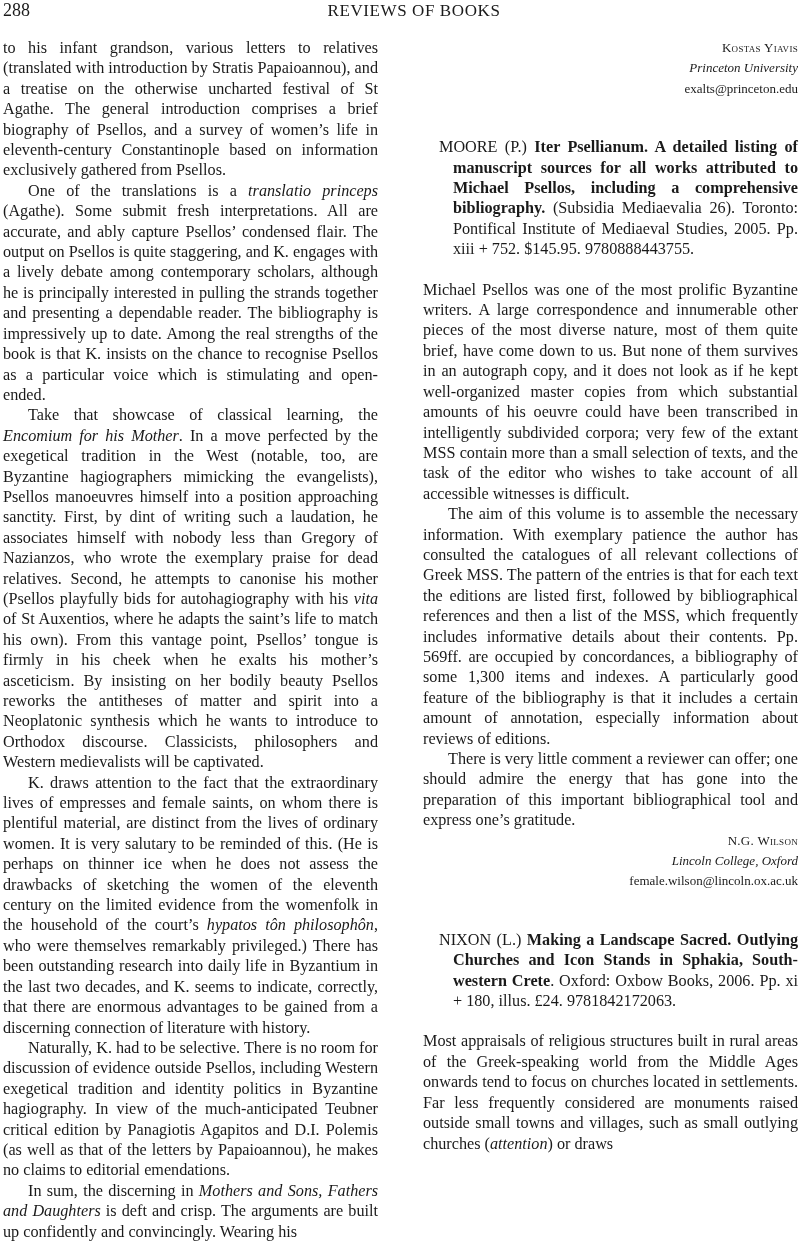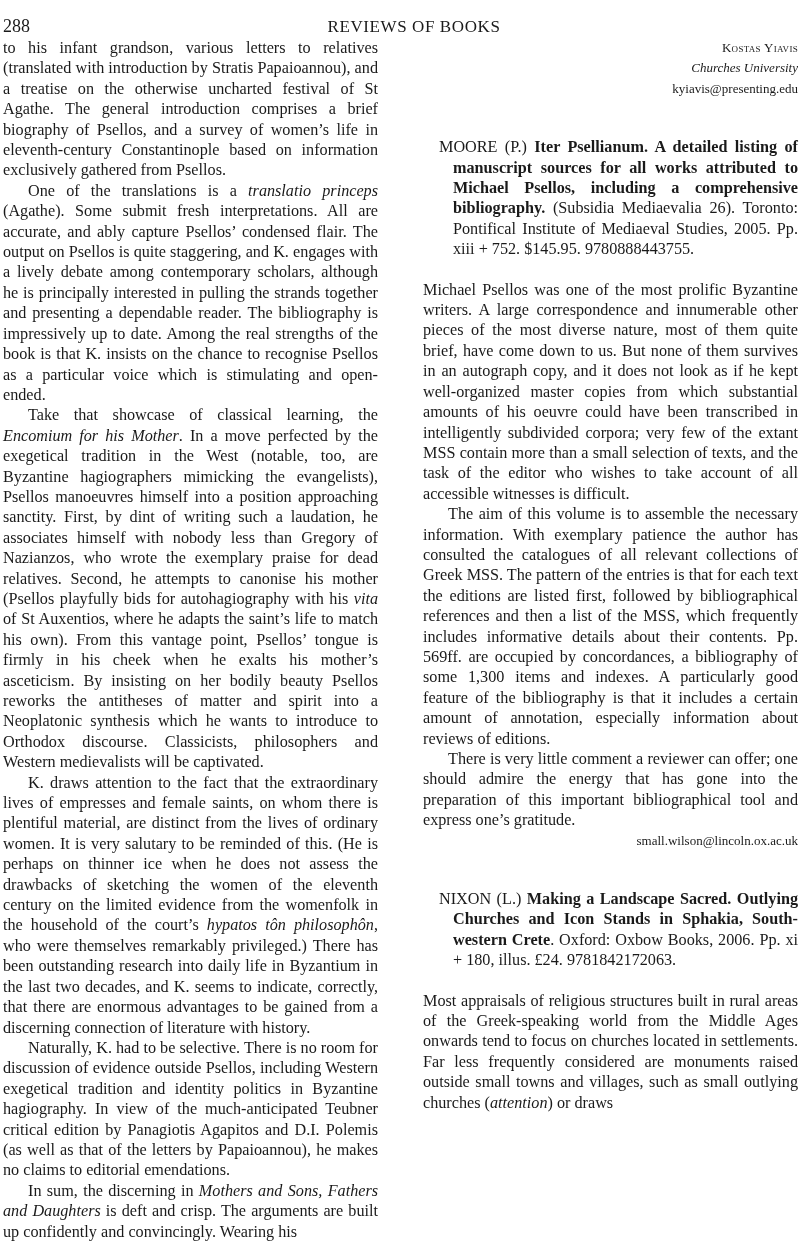--- a/index.html
+++ b/index.html
@@ -7,21 +7,21 @@
     position: relative;
     width: 800px;
     height: 1249px;
     background: #ffffff;
     color: #1a1a1a;
     font-family: "Liberation Serif", serif;
     overflow: hidden;
   }
   .pagehead {
     position: absolute;
-    top: 16px;
+    top: 0;
     left: 0;
     right: 0;
     height: 24px;
   }
   .pagenum {
     position: absolute;
     left: 3px;
     top: 0;
     font-size: 18px;
   }
@@ -85,32 +85,34 @@
       <p class="ind"><span>Take that showcase of classical learning, the </span><span class="i">Encomium for his Mother</span><span>. In a move perfected by the exegetical tradition in the West (notable, too, are Byzantine hagiographers mimicking the evangelists), Psellos manoeuvres himself into a position approaching sanctity. First, by dint of writing such a laudation, he associates himself with nobody less than Gregory of Nazianzos, who wrote the exemplary praise for dead relatives. Second, he attempts to canonise his mother (Psellos playfully bids for autohagiography with his </span><span class="i">vita</span><span> of St Auxentios, where he adapts the saint’s life to match his own). From this vantage point, Psellos’ tongue is firmly in his cheek when he exalts his mother’s asceticism. By insisting on her bodily beauty Psellos reworks the antitheses of matter and spirit into a Neoplatonic synthesis which he wants to introduce to Orthodox discourse. Classicists, philosophers and Western medievalists will be captivated.</span></p>
       <p class="ind"><span>K. draws attention to the fact that the extraordinary lives of empresses and female saints, on whom there is plentiful material, are distinct from the lives of ordinary women. It is very salutary to be reminded of this. (He is perhaps on thinner ice when he does not assess the drawbacks of sketching the women of the eleventh century on the limited evidence from the womenfolk in the household of the court’s </span><span class="i">hypatos tôn philosophôn</span><span>, who were themselves remarkably privileged.) There has been outstanding research into daily life in Byzantium in the last two decades, and K. seems to indicate, correctly, that there are enormous advantages to be gained from a discerning connection of literature with history.</span></p>
       <p class="ind"><span>Naturally, K. had to be selective. There is no room for discussion of evidence outside Psellos, including Western exegetical tradition and identity politics in Byzantine hagiography. In view of the much-anticipated Teubner critical edition by Panagiotis Agapitos and D.I. Polemis (as well as that of the letters by Papaioannou), he makes no claims to editorial emendations.</span></p>
       <p class="ind"><span>In sum, the discerning in </span><span class="i">Mothers and Sons, Fathers and Daughters</span><span> is deft and crisp. The arguments are built up confidently and convincingly. Wearing his</span></p>
     </div>
 
     <div class="col">
 
       <div class="sig">
         <div class="sc">Kostas Yiavis</div>
-        <div class="it">Churches University</div>
-        <div>kyiavis@presenting.edu</div>
+        <div class="it">Princeton University</div>
+        <div>exalts@princeton.edu</div>
       </div>
 
       <p class="cite"><span>MOORE (P.) </span><span class="b">Iter Psellianum. A detailed listing of manuscript sources for all works attributed to Michael Psellos, including a comprehensive bibliography.</span><span> (Subsidia Mediaevalia 26). Toronto: Pontifical Institute of Mediaeval Studies, 2005. Pp. xiii + 752. $145.95. 9780888443755.</span></p>
 
       <p><span>Michael Psellos was one of the most prolific Byzantine writers. A large correspondence and innumerable other pieces of the most diverse nature, most of them quite brief, have come down to us. But none of them survives in an autograph copy, and it does not look as if he kept well-organized master copies from which substantial amounts of his oeuvre could have been transcribed in intelligently subdivided corpora; very few of the extant MSS contain more than a small selection of texts, and the task of the editor who wishes to take account of all accessible witnesses is difficult.</span></p>
       <p class="ind"><span>The aim of this volume is to assemble the necessary information. With exemplary patience the author has consulted the catalogues of all relevant collections of Greek MSS. The pattern of the entries is that for each text the editions are listed first, followed by bibliographical references and then a list of the MSS, which frequently includes informative details about their contents. Pp. 569ff. are occupied by concordances, a bibliography of some 1,300 items and indexes. A particularly good feature of the bibliography is that it includes a certain amount of annotation, especially information about reviews of editions.</span></p>
       <p class="ind"><span>There is very little comment a reviewer can offer; one should admire the energy that has gone into the preparation of this important bibliographical tool and express one’s gratitude.</span></p>
 
       <div class="sig">
-        <div>small.wilson@lincoln.ox.ac.uk</div>
+        <div class="sc">N.G. Wilson</div>
+        <div class="it">Lincoln College, Oxford</div>
+        <div>female.wilson@lincoln.ox.ac.uk</div>
       </div>
 
       <p class="cite"><span>NIXON (L.) </span><span class="b">Making a Landscape Sacred. Outlying Churches and Icon Stands in Sphakia, South-western Crete</span><span>. Oxford: Oxbow Books, 2006. Pp. xi + 180, illus. £24. 9781842172063.</span></p>
 
       <p><span>Most appraisals of religious structures built in rural areas of the Greek-speaking world from the Middle Ages onwards tend to focus on churches located in settlements. Far less frequently considered are monuments raised outside small towns and villages, such as small outlying churches (</span><span class="i">attention</span><span>) or draws</span></p>
     </div>
 
   </div>
 </div>
 

